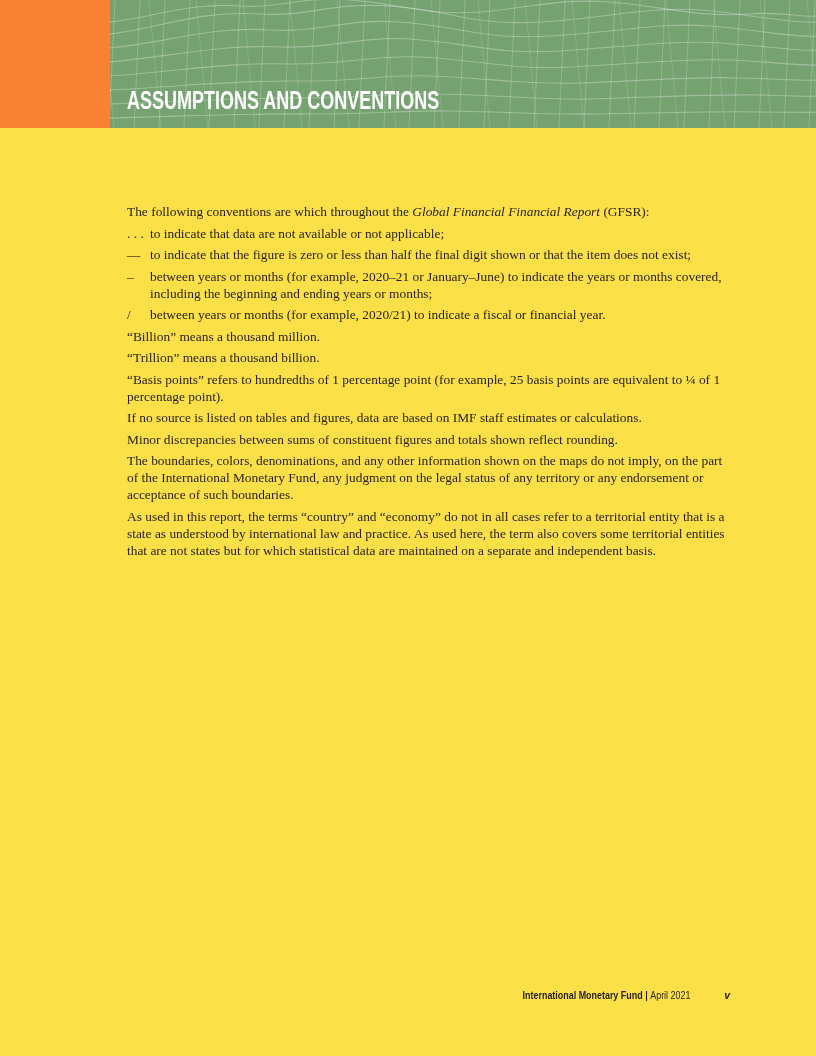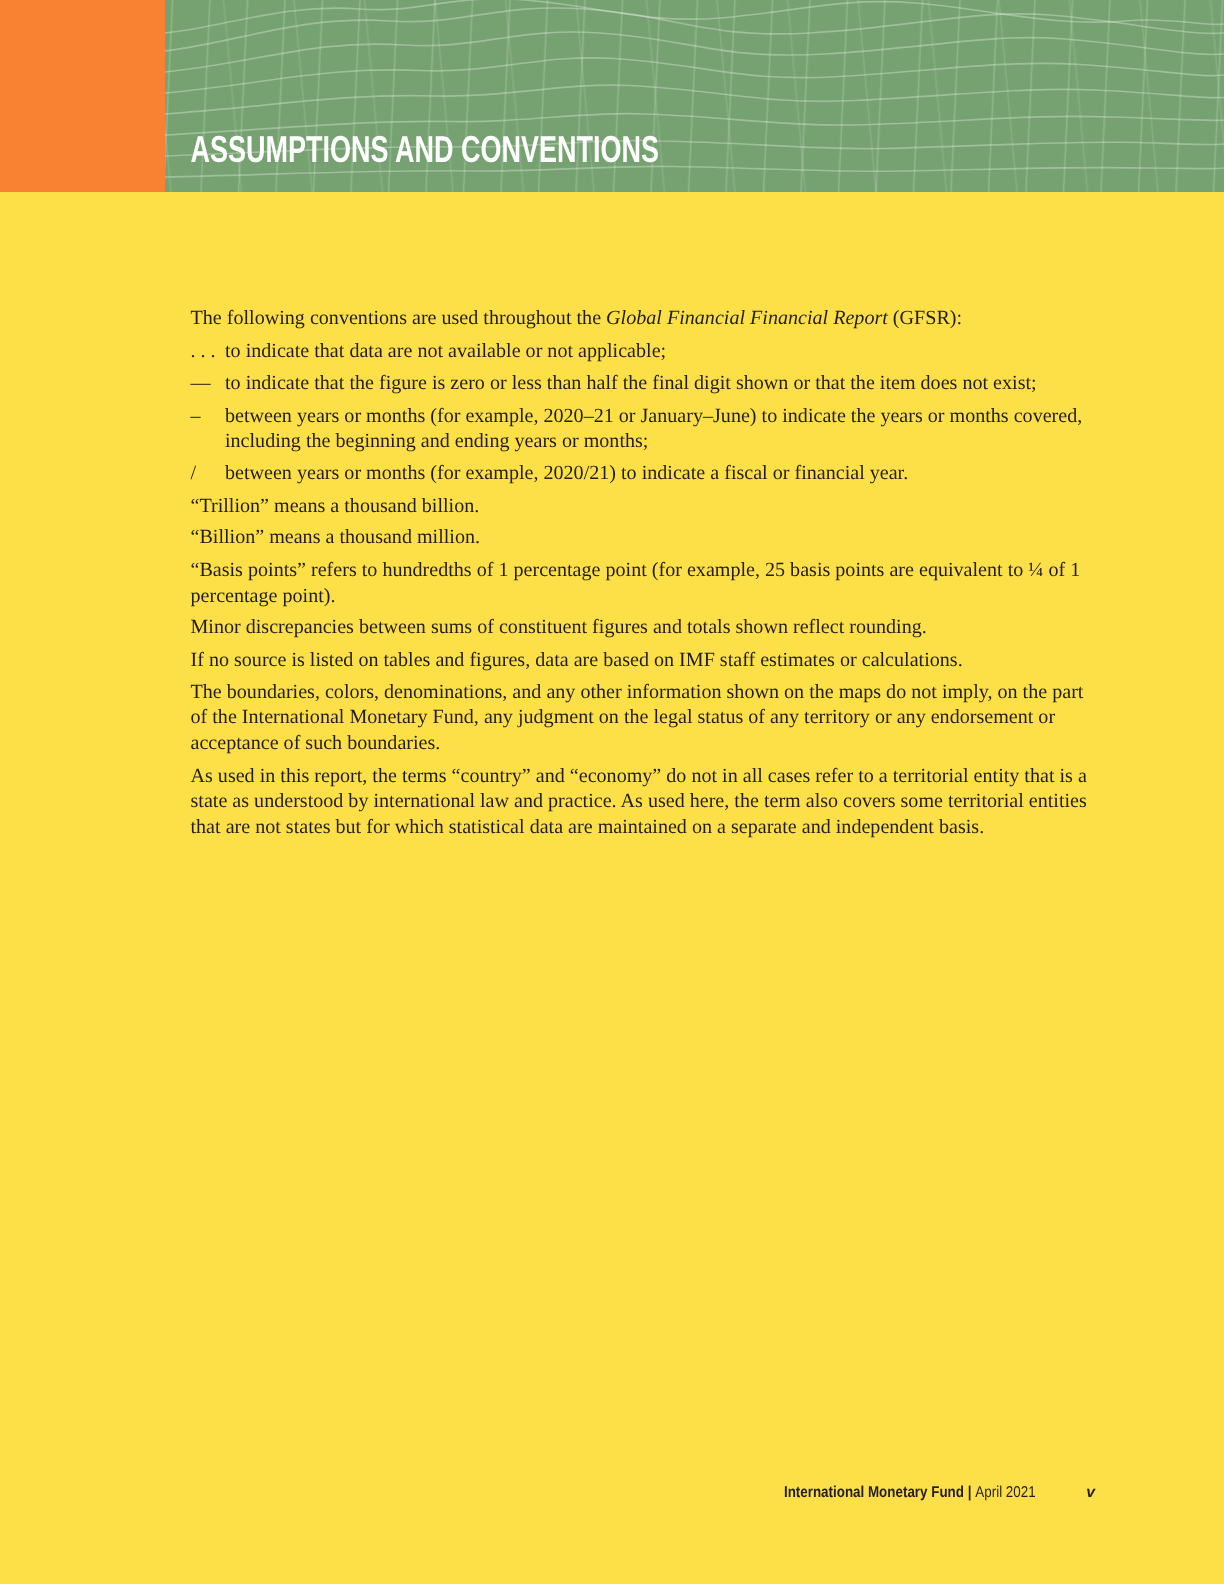--- a/index.html
+++ b/index.html
@@ -135,44 +135,44 @@
         <path d="M110,90 C185,86 240,80 300,81 C350,82 390,74 430,76 C490,78 525,85 580,83 C645,81 690,76 740,78 C780,79 805,81 816,80"></path>
         <path d="M110,104 C190,101 250,97 310,98 C360,98 405,92 440,94 C500,95 540,100 590,99 C660,97 710,94 760,95 C790,96 810,97 816,96"></path>
         <path d="M110,118 C195,116 260,113 320,114 C370,114 415,110 450,111 C510,112 555,115 600,114 C660,113 710,111 760,112 C790,112 810,113 816,112"></path>
       </g>
     </svg>
     <div class="orange-block"></div>
     <h1 class="banner-title">ASSUMPTIONS AND CONVENTIONS</h1>
   </header>
 
   <main class="content">
-    <p class="intro"><span>The following conventions are used throughout the </span><em>Global Financial Financial Report</em><span> (GFSR):</span></p>
+    <p class="intro"><span>The following conventions are which throughout the </span><em>Global Financial Financial Report</em><span> (GFSR):</span></p>
 
     <div class="convention-item">
       <span class="marker">. . .</span>
       <span class="text">to indicate that data are not available or not applicable;</span>
     </div>
     <div class="convention-item">
       <span class="marker">—</span>
       <span class="text">to indicate that the figure is zero or less than half the final digit shown or that the item does not exist;</span>
     </div>
     <div class="convention-item">
       <span class="marker">–</span>
       <span class="text">between years or months (for example, 2020–21 or January–June) to indicate the years or months covered, including the beginning and ending years or months;</span>
     </div>
     <div class="convention-item">
       <span class="marker">/</span>
       <span class="text">between years or months (for example, 2020/21) to indicate a fiscal or financial year.</span>
     </div>
 
+    <p>“Billion” means a thousand million.</p>
     <p>“Trillion” means a thousand billion.</p>
-    <p>“Billion” means a thousand million.</p>
     <p>“Basis points” refers to hundredths of 1 percentage point (for example, 25 basis points are equivalent to ¼ of 1 percentage point).</p>
+    <p>If no source is listed on tables and figures, data are based on IMF staff estimates or calculations.</p>
     <p>Minor discrepancies between sums of constituent figures and totals shown reflect rounding.</p>
-    <p>If no source is listed on tables and figures, data are based on IMF staff estimates or calculations.</p>
     <p>The boundaries, colors, denominations, and any other information shown on the maps do not imply, on the part of the International Monetary Fund, any judgment on the legal status of any territory or any endorsement or acceptance of such boundaries.</p>
     <p>As used in this report, the terms “country” and “economy” do not in all cases refer to a territorial entity that is a state as understood by international law and practice. As used here, the term also covers some territorial entities that are not states but for which statistical data are maintained on a separate and independent basis.</p>
   </main>
 
   <div class="footer-line">
     <span class="pub">International Monetary Fund</span><span class="sep">|</span><span class="date">April 2021</span>
   </div>
   <span class="page-number">v</span>
 
 </div>

